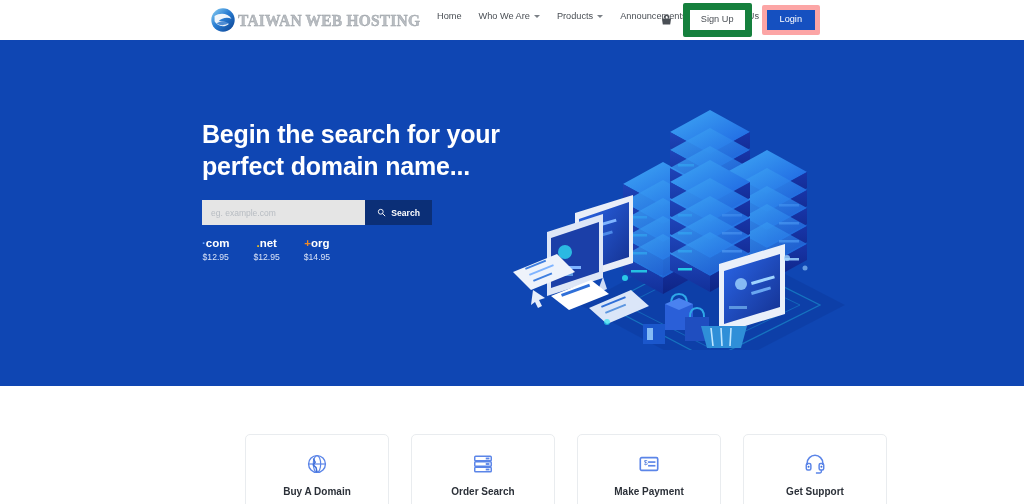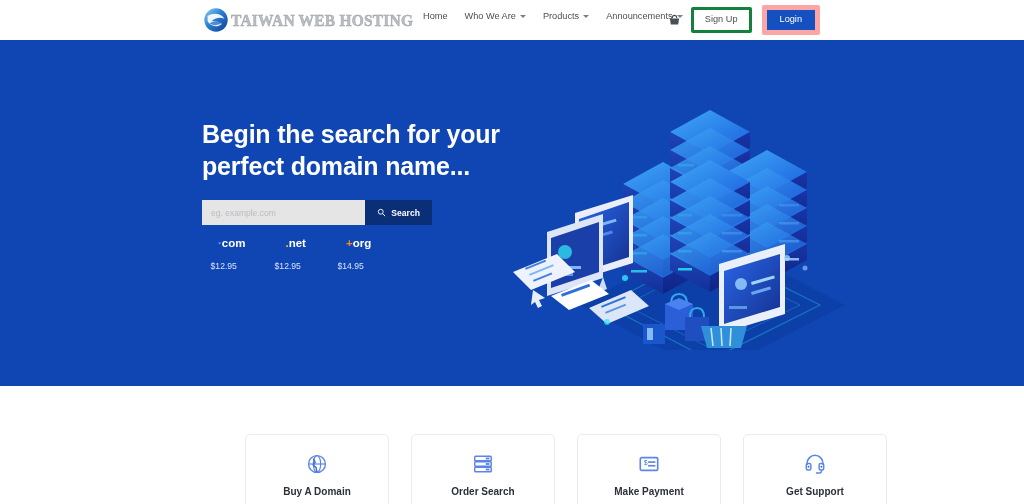--- a/index.html
+++ b/index.html
@@ -12,58 +12,58 @@
   .page { position: relative; width: 1024px; height: 504px; }
 
   
   .header {
     position: absolute; top: 0; left: 0;
     width: 1024px; height: 40px;
     background: #ffffff;
     display: flex; align-items: center;
   }
   .logo {
-    position: absolute; left: 203px; top: 7px;
+    position: absolute; left: 210px; top: 7px;
     display: flex; align-items: center; gap: 2px;
   }
   .logo-globe { width: 26px; height: 26px; display: block; }
   .logo-text {
     font-family: "Liberation Serif", serif;
     font-size: 15.5px;
     letter-spacing: 0.2px;
     font-weight: 700;
     color: #b9bdc2;
     -webkit-text-stroke: 0.4px #9aa0a6;
     white-space: nowrap;
     line-height: 26px;
     transform: scaleY(1.12);
   }
   .nav {
-    position: absolute; left: 423px; top: 0; height: 32px;
+    position: absolute; left: 437px; top: 0; height: 32px;
     display: flex; align-items: center; gap: 17px;
   }
   .nav a {
     font-size: 9.2px; color: #4a4f55; text-decoration: none;
     display: flex; align-items: center; gap: 4px; white-space: nowrap;
   }
   .caret {
     width: 0; height: 0;
     border-left: 3px solid transparent;
     border-right: 3px solid transparent;
     border-top: 3.5px solid #7b8086;
     display: inline-block;
   }
   .header-right {
     position: absolute; right: 204px; top: 0; height: 40px;
     display: flex; align-items: center; gap: 10px;
   }
   .cart-icon { width: 13px; height: 13px; display: block; }
   .btn-signup {
     font-size: 9.2px; color: #4a4f55;
-    border: 3px solid #15803d; background: #fff;
+    border: 7px solid #15803d; background: #fff;
     padding: 5px 11px; border-radius: 2px; cursor: pointer;
     font-family: "Liberation Sans", sans-serif; line-height: 1;
   }
   .btn-login {
     font-size: 9.2px; color: #ffffff;
     border: 5px solid #fca5a5; background: #1550c0;
     padding: 5px 13px; border-radius: 2px; cursor: pointer;
     font-family: "Liberation Sans", sans-serif; line-height: 1;
   }
 
@@ -103,25 +103,24 @@
     cursor: pointer; font-family: "Liberation Sans", sans-serif;
     white-space: nowrap;
   }
   .magnifier { width: 9px; height: 9px; display: block; }
 
   .tld-row { margin-top: 13px; display: flex; gap: 24px; }
   .tld { text-align: center; }
   .tld-name {
     font-size: 11.5px; font-weight: 700; color: #ffffff; line-height: 1;
     white-space: nowrap;
-    margin-left: 16px;
   }
   .tld-mark { font-weight: 700; }
   .tld-price {
-    margin-top: 12px; font-size: 8.6px; color: #d9e3f7; line-height: 1;
+    margin-top: 3px; font-size: 8.6px; color: #d9e3f7; line-height: 1;
   }
 
   .hero-art { position: absolute; left: 505px; top: 60px; }
 
   
   .features {
     position: absolute; top: 386px; left: 0;
     width: 984px; height: 118px; background: #ffffff; margin-left: 40px;
   }
   .cards {

